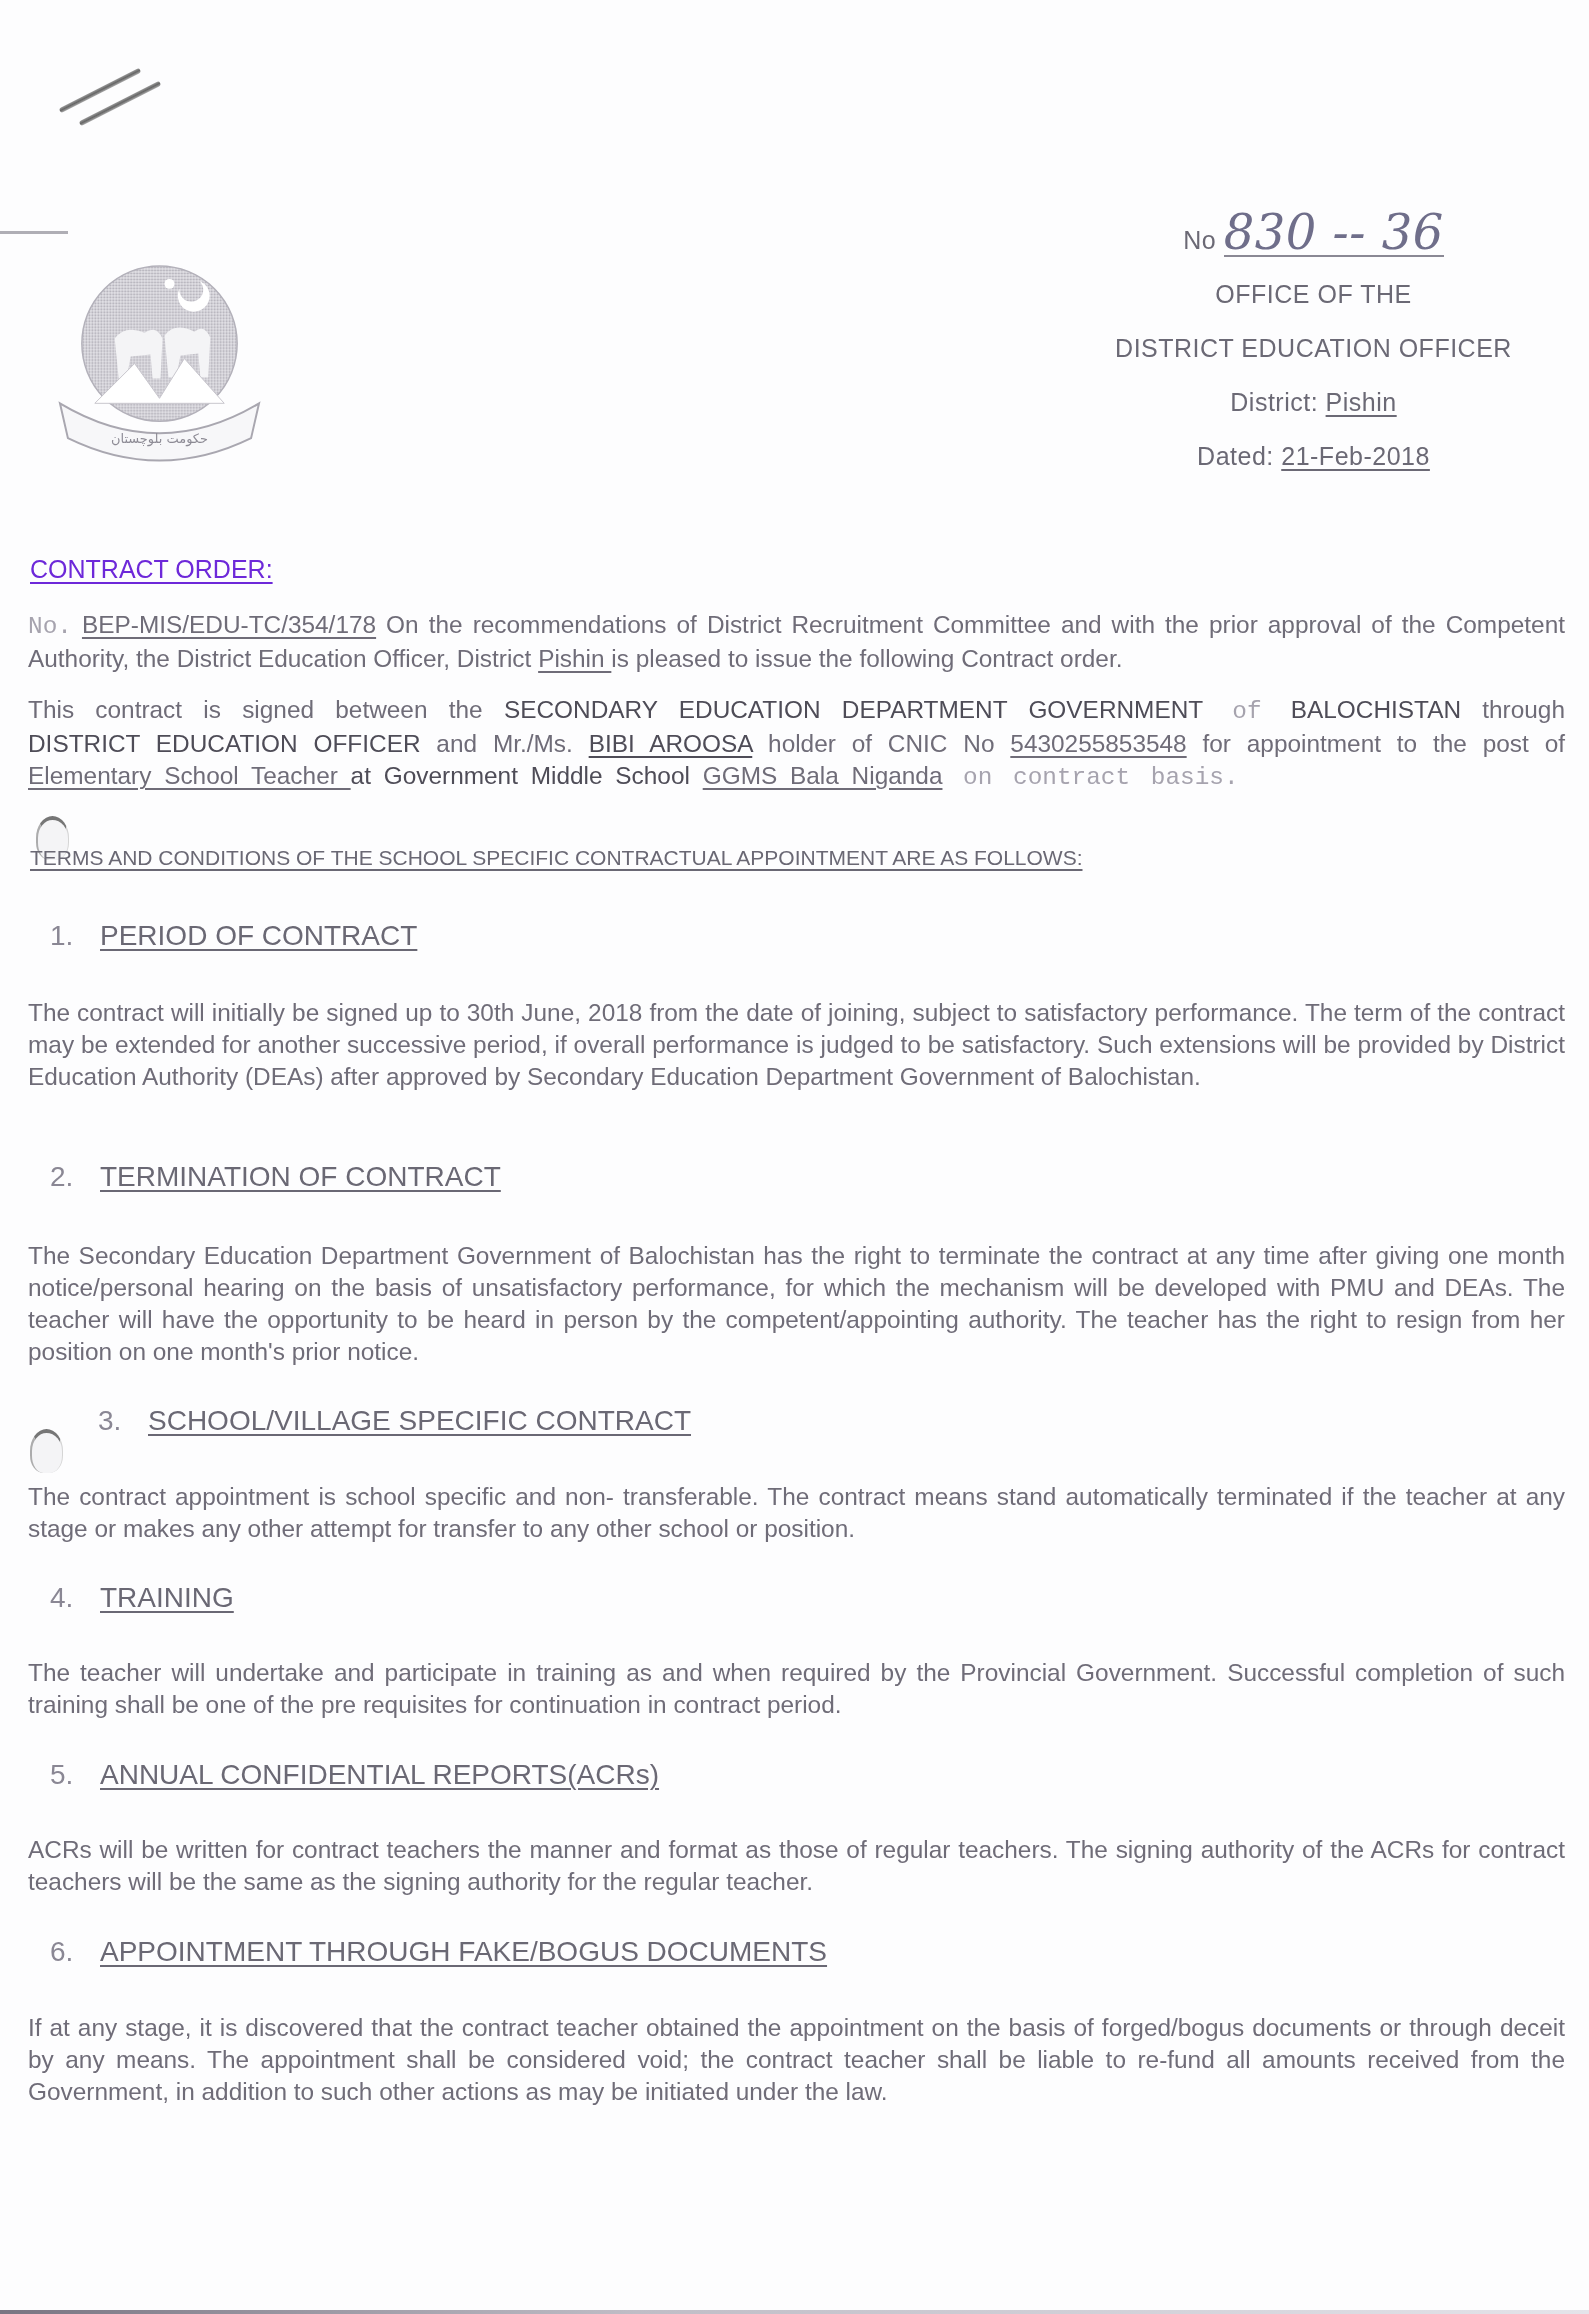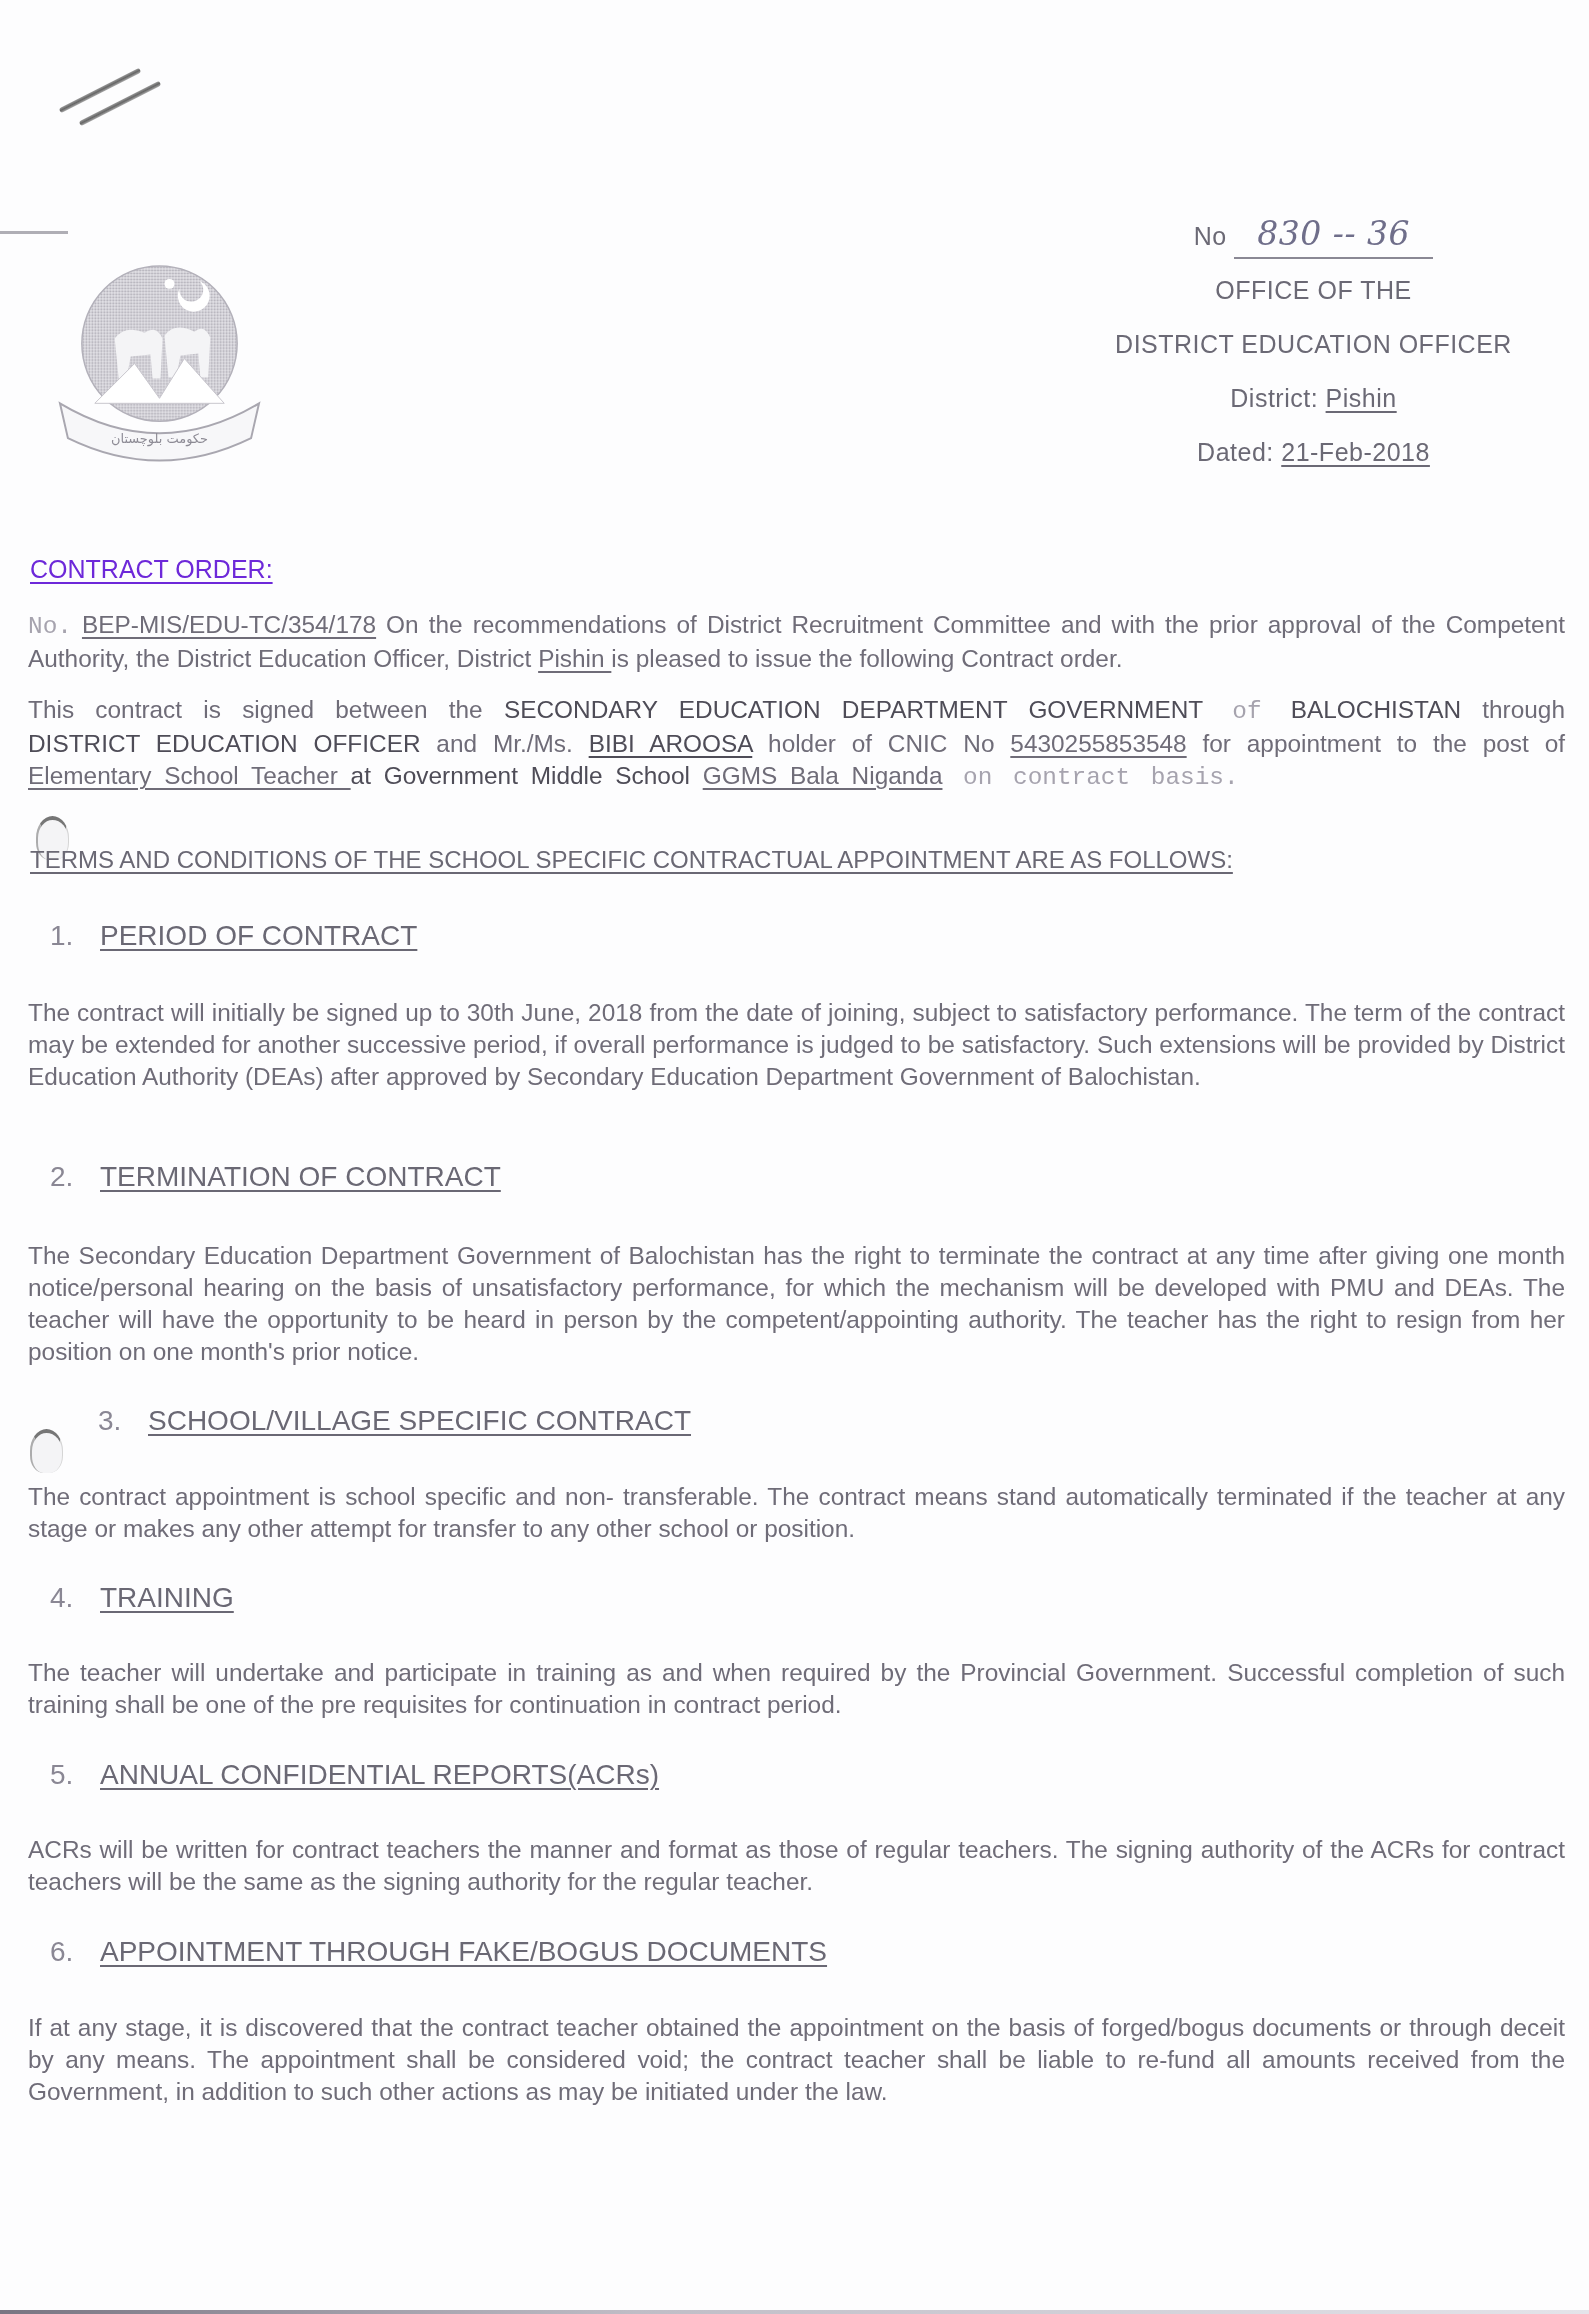--- a/index.html
+++ b/index.html
@@ -12,21 +12,21 @@
   .abs { position: absolute; }
   .u { text-decoration: underline; text-underline-offset: 4px; text-decoration-thickness: 1.5px; }
   .b { font-weight: normal; color: #4e4c57; }
   .pin { position: absolute; height: 5px; background: linear-gradient(#999,#666,#aaa); border-radius: 3px; }
   .left-streak { left: 0; top: 231px; width: 68px; height: 3px; background: #8d8b95; opacity: .7; }
   .bottom-edge { left: 0; bottom: 0; width: 1589px; height: 4px; background: linear-gradient(90deg,#7a7582,#c0bdc6 40%,#e5e4ea); }
   .punch { position: absolute; width: 30px; height: 40px; border-radius: 50% 50% 40% 40%; border-top: 4px solid #555; border-left: 2px solid #999; border-right: 1px solid #ccc; background: #f2f2f5; opacity: .8; }
 
   .header-block { left: 1045px; top: 209px; width: 537px; text-align: center; font-size: 25px; line-height: 54px; color: #6b6975; letter-spacing: 0.5px; }
   .hdr-no { font-size: 25px; text-align: center; }
-  .handwritten { font-family: "DejaVu Serif", serif; font-style: italic; font-size: 33px; color: #6f6e8a; display: inline-block; min-width: 199px; border-bottom: 2px solid #8a8894; line-height: 46px; }
+  .handwritten { font-family: "DejaVu Serif", serif; font-style: italic; font-size: 48px; color: #6f6e8a; display: inline-block; min-width: 199px; border-bottom: 2px solid #8a8894; line-height: 46px; }
 
   .para { left: 28px; width: 1537px; font-size: 24.4px; line-height: 32px; text-align: justify; }
   .sec-title { font-size: 28px; color: #6a6874; }
   .sec-num { display: inline-block; width: 50px; margin-left: 50px; color: #8a8794; }
   .faint { color: #a6a3ae; font-family: Liberation Mono, monospace; }
 </style>
 </head>
 <body>
 
 <div class="pin" style="left:55px;top:88px;width:90px;transform:rotate(-27deg);"></div>
@@ -76,21 +76,21 @@
 
 <div class="abs para" style="top:609px;">
   <span class="faint">No.</span>
   <span class="u">BEP-MIS/EDU-TC/354/178</span><span> On the recommendations of District Recruitment Committee and with the prior approval of the Competent Authority, the District Education Officer, District </span><span class="u">Pishin </span><span>is pleased to issue the following Contract order.</span>
 </div>
 
 <div class="abs para" style="top:694px;word-spacing:6px;">
   <span>This contract is signed between the </span><span class="b">SECONDARY EDUCATION DEPARTMENT GOVERNMENT</span><span class="faint"> of </span><span class="b">BALOCHISTAN</span><span> through </span><span class="b">DISTRICT EDUCATION OFFICER</span><span> and Mr./Ms. </span><span class="u b">BIBI AROOSA</span><span> holder of CNIC No </span><span class="u">5430255853548</span><span> for appointment to the post of </span><span class="u">Elementary School Teacher </span><span class="b">at </span><span class="b">Government Middle School </span><span class="u">GGMS Bala Niganda</span><span class="faint"> on contract basis.</span>
 </div>
 
-<div class="abs u" style="left:30px;top:846px;font-size:24px;color:#6a6874;">TERMS AND CONDITIONS OF THE SCHOOL SPECIFIC CONTRACTUAL APPOINTMENT ARE AS FOLLOWS:</div>
+<div class="abs u" style="left:30px;top:846px;font-size:21px;color:#6a6874;">TERMS AND CONDITIONS OF THE SCHOOL SPECIFIC CONTRACTUAL APPOINTMENT ARE AS FOLLOWS:</div>
 
 <div class="abs" style="left:0;top:920px;">
   <div class="sec-title"><span class="sec-num">1.</span><span class="u">PERIOD OF CONTRACT</span></div>
 </div>
 <div class="abs para" style="top:997px;">The contract will initially be signed up to 30th June, 2018 from the date of joining, subject to satisfactory performance. The term of the contract may be extended for another successive period, if overall performance is judged to be satisfactory. Such extensions will be provided by District Education Authority (DEAs) after approved by Secondary Education Department Government of Balochistan.</div>
 
 <div class="abs" style="left:0;top:1161px;">
   <div class="sec-title"><span class="sec-num">2.</span><span class="u">TERMINATION OF CONTRACT</span></div>
 </div>
 <div class="abs para" style="top:1240px;">The Secondary Education Department Government of Balochistan has the right to terminate the contract at any time after giving one month notice/personal hearing on the basis of unsatisfactory performance, for which the mechanism will be developed with PMU and DEAs.  The teacher will have the opportunity to be heard in person by the competent/appointing authority. The teacher has the right to resign from her position on one month's prior notice.</div>

